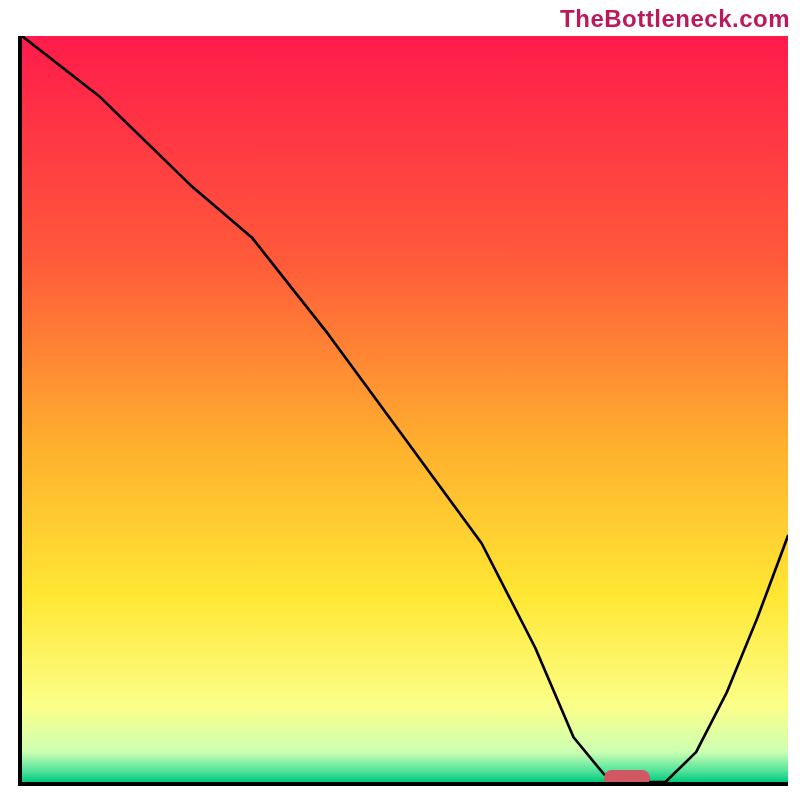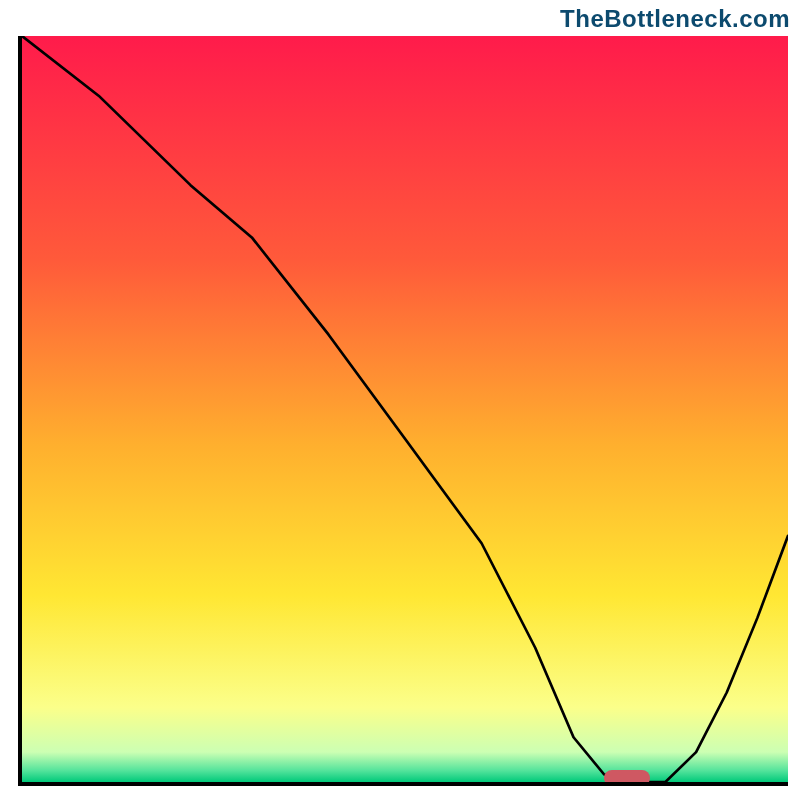--- a/index.html
+++ b/index.html
@@ -15,21 +15,21 @@
     position: relative;
     width: 800px;
     height: 800px;
   }
   .attribution {
     position: absolute;
     top: 5px;
     right: 10px;
     font-size: 24px;
     font-weight: 600;
-    color: #0c4a6e;
+    color: #be185d;
     letter-spacing: 0.5px;
   }
   .plot {
     position: absolute;
     left: 18px;
     top: 36px;
     width: 770px;
     height: 750px;
     border-left: 4px solid #000;
     border-bottom: 4px solid #000;

